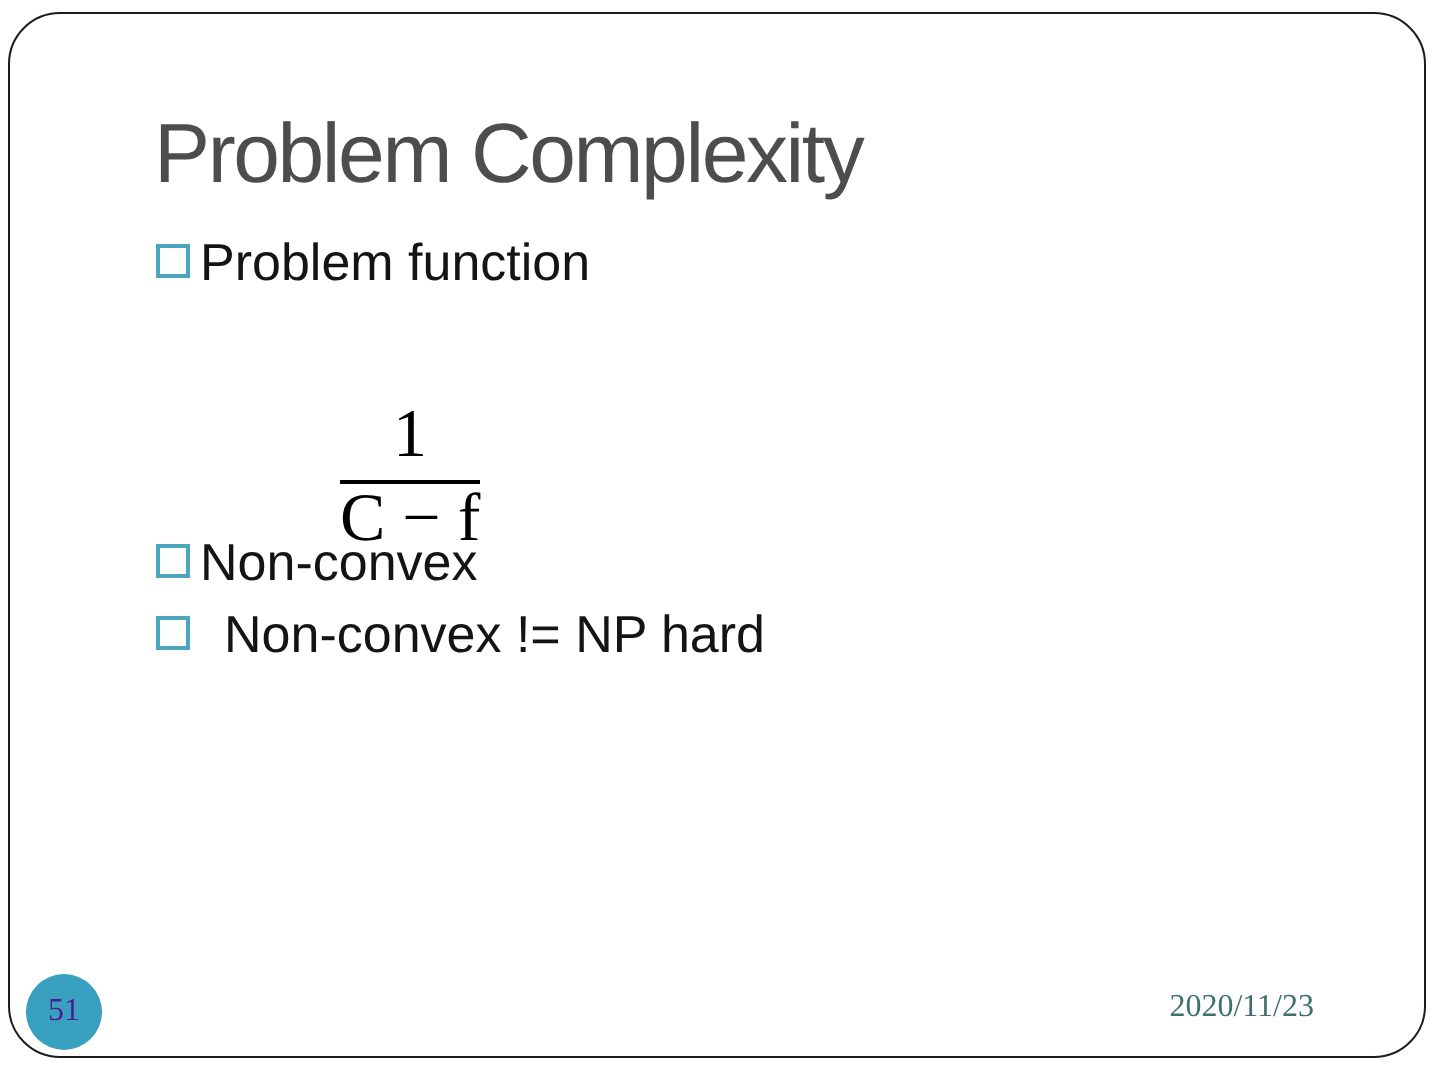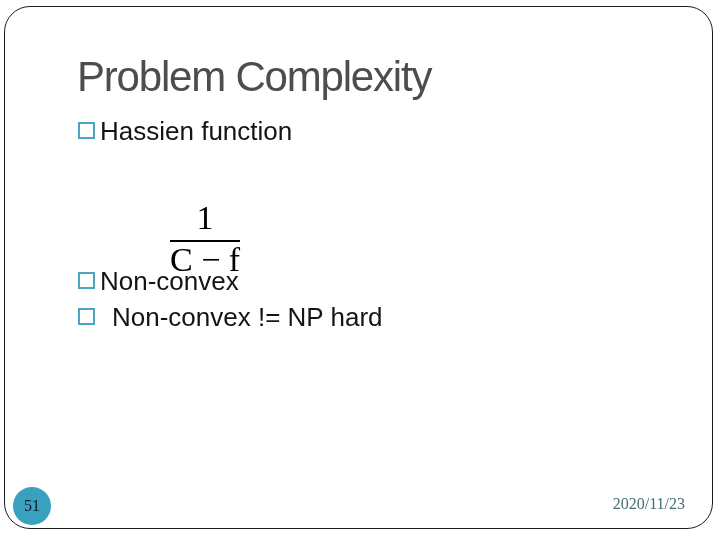--- a/index.html
+++ b/index.html
@@ -85,30 +85,30 @@
     white-space: nowrap;
   }
   .page-badge {
     position: absolute;
     left: 13px;
     top: 487px;
     width: 38px;
     height: 38px;
     border-radius: 50%;
     background: #3aa0c0;
-    color: #0f172a;
+    color: #4c1d95;
     font-family: "Liberation Serif", serif;
     font-size: 16px;
     display: flex;
     align-items: center;
     justify-content: center;
   }
   .slide-date {
     position: absolute;
-    left: 540px;
+    left: 512px;
     top: 495px;
     width: 145px;
     text-align: right;
     font-family: "Liberation Serif", serif;
     font-size: 16px;
     line-height: 18px;
     color: #3f6f6e;
     white-space: nowrap;
   }
 </style>
@@ -116,21 +116,21 @@
 <body>
 
 <div class="canvas">
 
   <div class="frame"></div>
 
   <div class="title">Problem Complexity</div>
 
   <div class="bullet-item item-1">
     <span class="square"></span>
-    <span class="label">Hassien function</span>
+    <span class="label">Problem function</span>
   </div>
 
   <div class="formula">
     <span class="num">1</span>
     <span class="den">C − f</span>
   </div>
 
   <div class="bullet-item item-2">
     <span class="square"></span>
     <span class="label">Non-convex</span>

